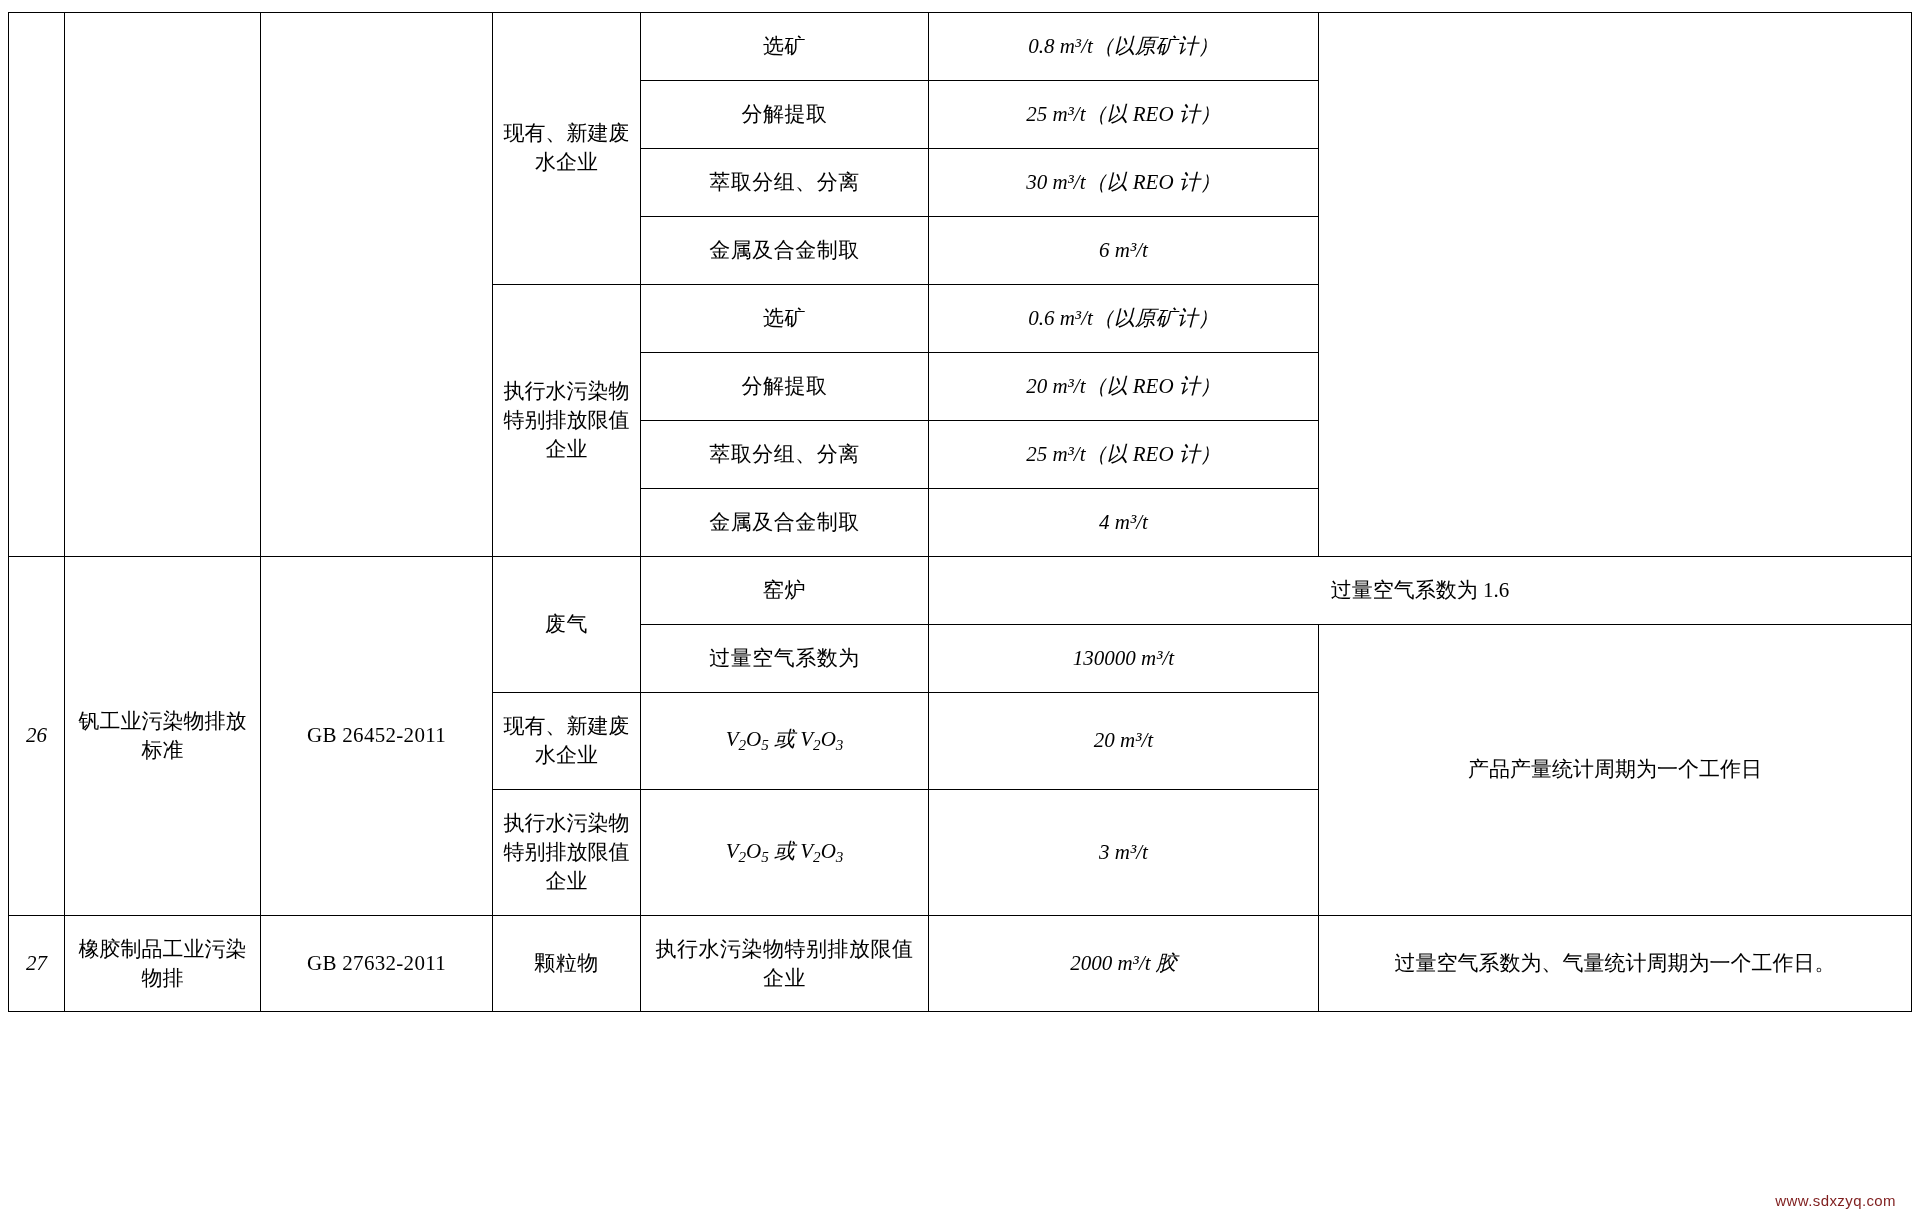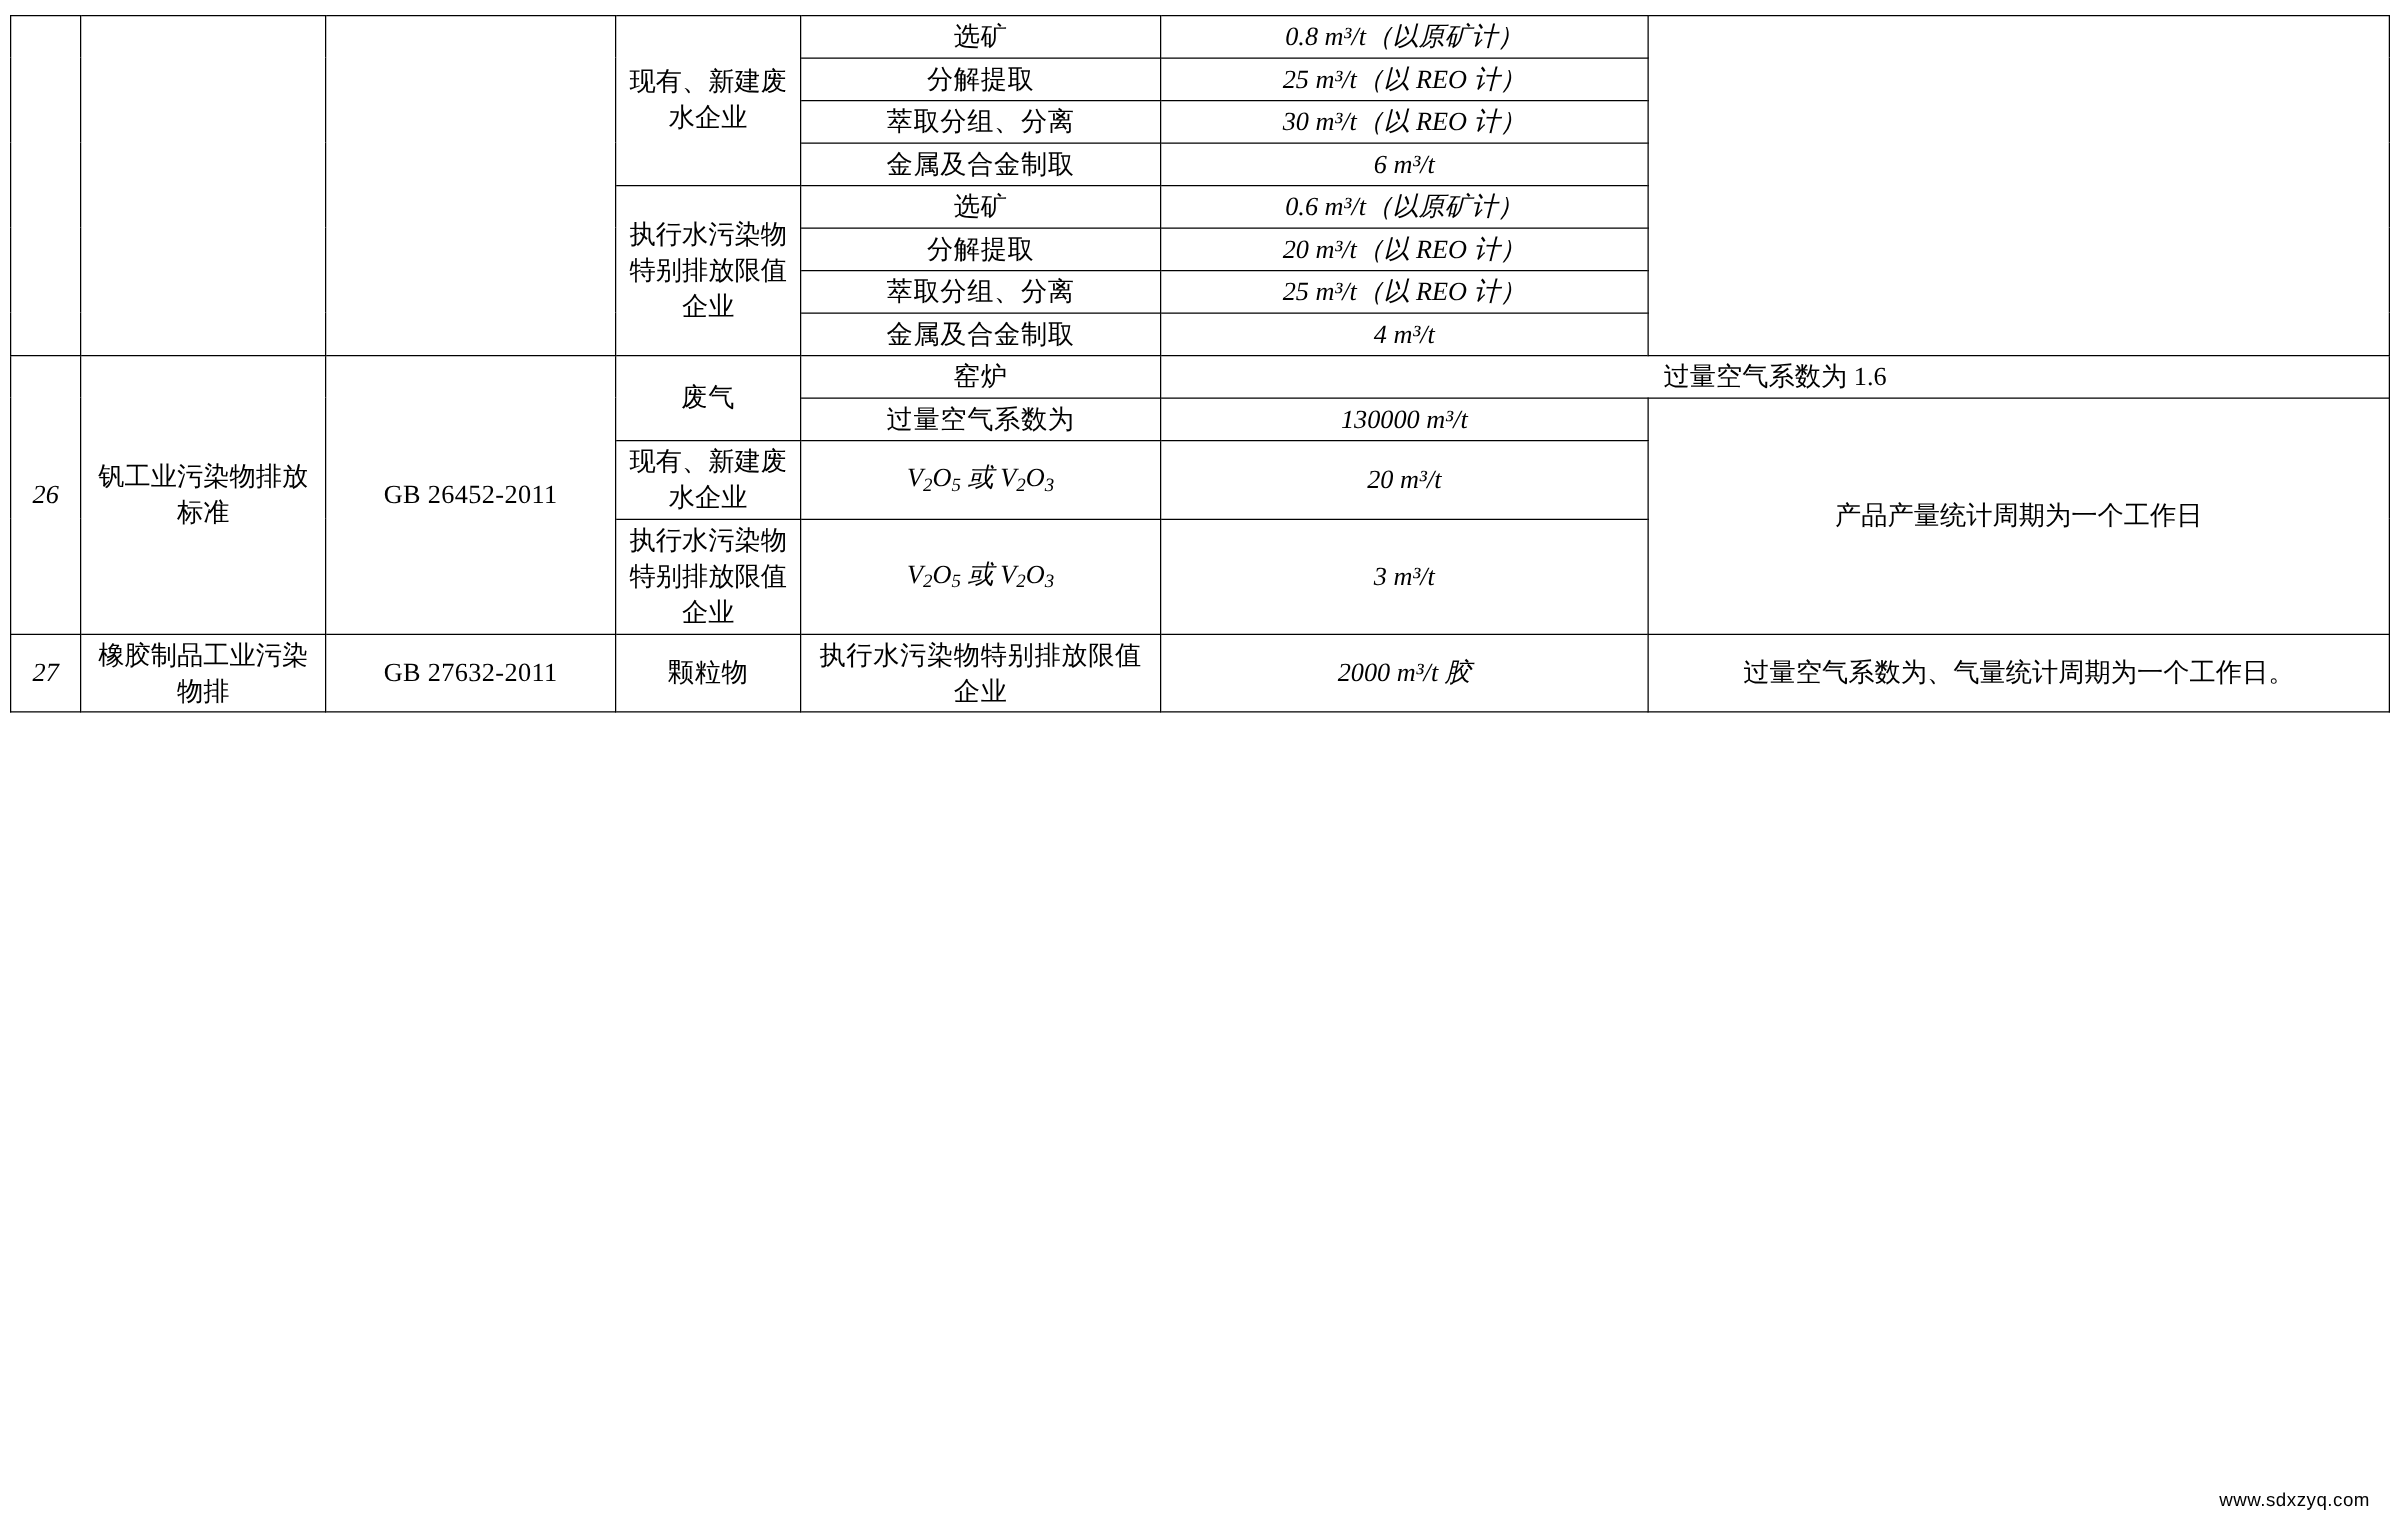--- a/index.html
+++ b/index.html
@@ -24,21 +24,21 @@
   table.doc-table {
     position: absolute;
     left: 8px;
     top: 12px;
     width: 1903px;
     border-collapse: collapse;
     table-layout: fixed;
   }
   table.doc-table td {
     border: 1px solid #000000;
-    padding: 2px 4px;
+    padding: 19px 4px;
     text-align: center;
     vertical-align: middle;
     font-size: 21px;
     line-height: 1.38;
     font-family: "Liberation Serif", serif;
     margin-left: 32px;
   }
   td.cjk {
     font-family: "DejaVu Sans", sans-serif;
     font-size: 20px;
@@ -73,21 +73,21 @@
     padding-left: 6px;
     padding-right: 6px;
   }
   sub { font-size: 0.72em; vertical-align: -0.25em; }
   .watermark {
     position: absolute;
     right: 24px;
     bottom: 14px;
     font-family: "Liberation Sans", sans-serif;
     font-size: 15px;
-    color: #000000;
+    color: #7f1d1d;
     letter-spacing: 0.4px;
   }
   .mix { font-family: "DejaVu Sans", sans-serif; }
 </style>
 </head>
 <body>
 
 <div class="page">
 
   <table class="doc-table">

